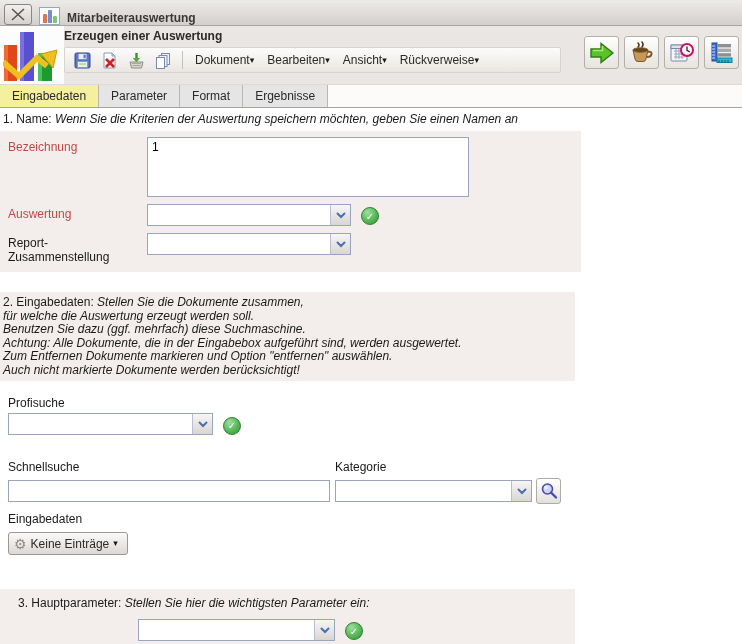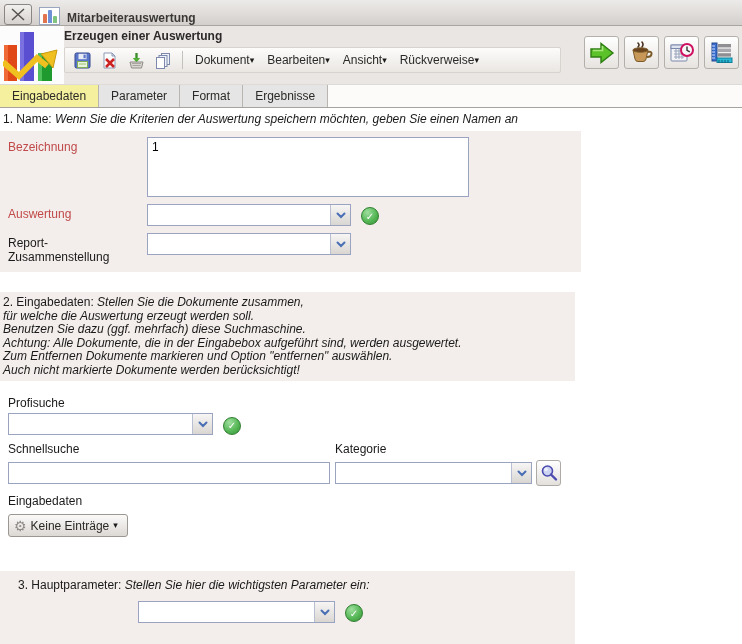--- a/index.html
+++ b/index.html
@@ -303,21 +303,21 @@
         <div class="combo w205">
           <span class="val"></span>
           <span class="combo-btn">
               <svg width="10" height="7" viewBox="0 0 10 7">
                 <path d="M1.5 1.5 L5 5 L8.5 1.5" fill="none" stroke="#4a6fb5" stroke-width="2" stroke-linecap="round"></path>
               </svg>
             </span>
         </div>
         <span class="check-badge">✓</span>
       </div>
-      <div class="field-line" style="margin-top:7px;">
+      <div class="field-line" style="margin-top:25px;">
         <div style="width:327px;">Schnellsuche</div>
         <div>Kategorie</div>
       </div>
       <div class="field-line" style="margin-top:4px;">
         <input class="box" style="width: 322px; margin-right: 5px;" value="">
         <div class="combo w197">
           <span class="val"></span>
           <span class="combo-btn">
               <svg width="10" height="7" viewBox="0 0 10 7">
                 <path d="M1.5 1.5 L5 5 L8.5 1.5" fill="none" stroke="#4a6fb5" stroke-width="2" stroke-linecap="round"></path>

